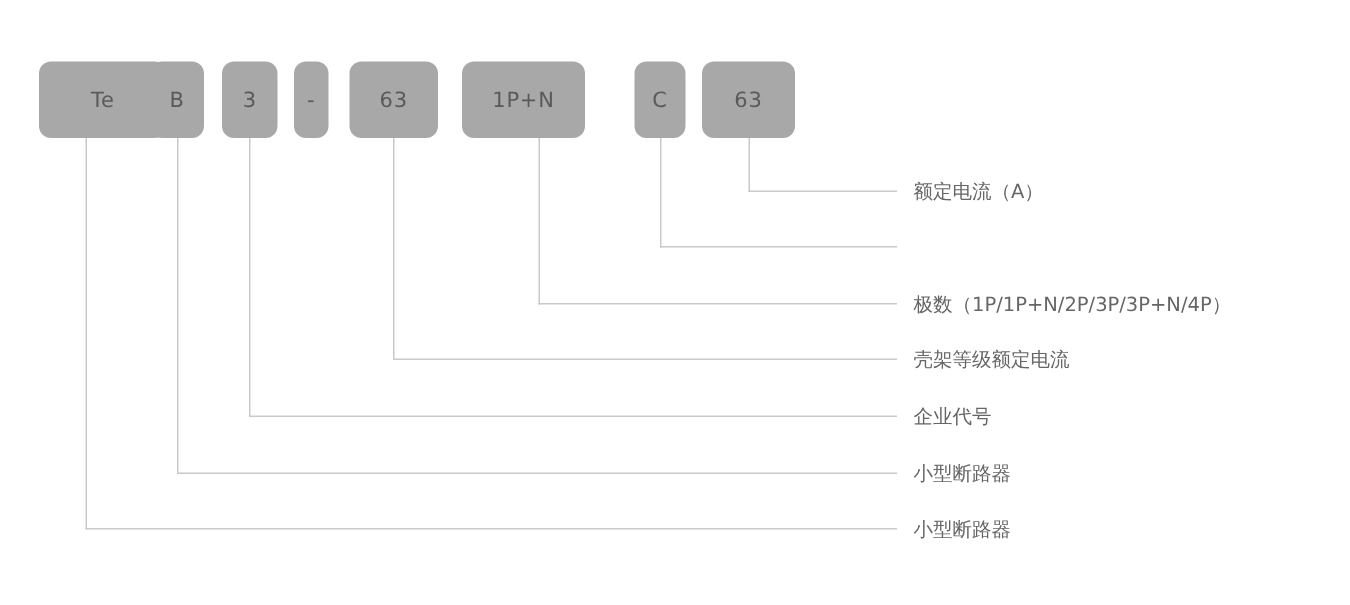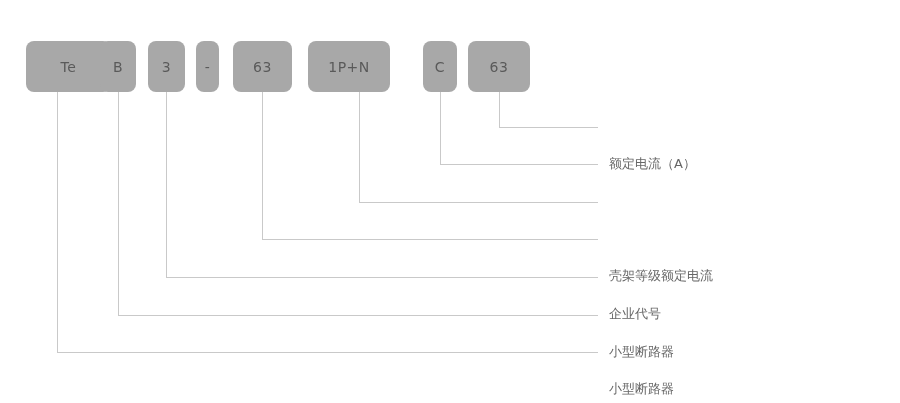--- a/index.html
+++ b/index.html
@@ -38,21 +38,20 @@
     border-left: 1px solid var(--line);
     border-bottom: 1px solid var(--line);
   }
   .anno-label {
     position: absolute;
     left: 609px;
     transform: translateY(-50%);
     font-size: 13px;
     color: var(--label-text);
     white-space: nowrap;
-    margin-top: 36px;
   }
 </style>
 </head>
 <body>
 
 <div class="stage">
 
   <div class="code-box" style="left:26px;  width:85px;">Te</div>
   <div class="code-box" style="left:100px; width:36px;">B</div>
   <div class="code-box" style="left:148px; width:37px;">3</div>
@@ -64,18 +63,19 @@
 
   <div class="connector" style="left:499px; width:99px;  height:36px;"></div>
   <div class="connector" style="left:440px; width:158px; height:73px;"></div>
   <div class="connector" style="left:359px; width:239px; height:111px;"></div>
   <div class="connector" style="left:262px; width:336px; height:148px;"></div>
   <div class="connector" style="left:166px; width:432px; height:186px;"></div>
   <div class="connector" style="left:118px; width:480px; height:224px;"></div>
   <div class="connector" style="left:57px;  width:541px; height:261px;"></div>
 
   <div class="anno-label" style="top:128px;">额定电流（A）</div>
+  <div class="anno-label" style="top:203px;">极数（1P/1P+N/2P/3P/3P+N/4P）</div>
   <div class="anno-label" style="top:240px;">壳架等级额定电流</div>
   <div class="anno-label" style="top:278px;">企业代号</div>
   <div class="anno-label" style="top:316px;">小型断路器</div>
   <div class="anno-label" style="top:353px;">小型断路器</div>
 
 </div>
 
 </body></html>

